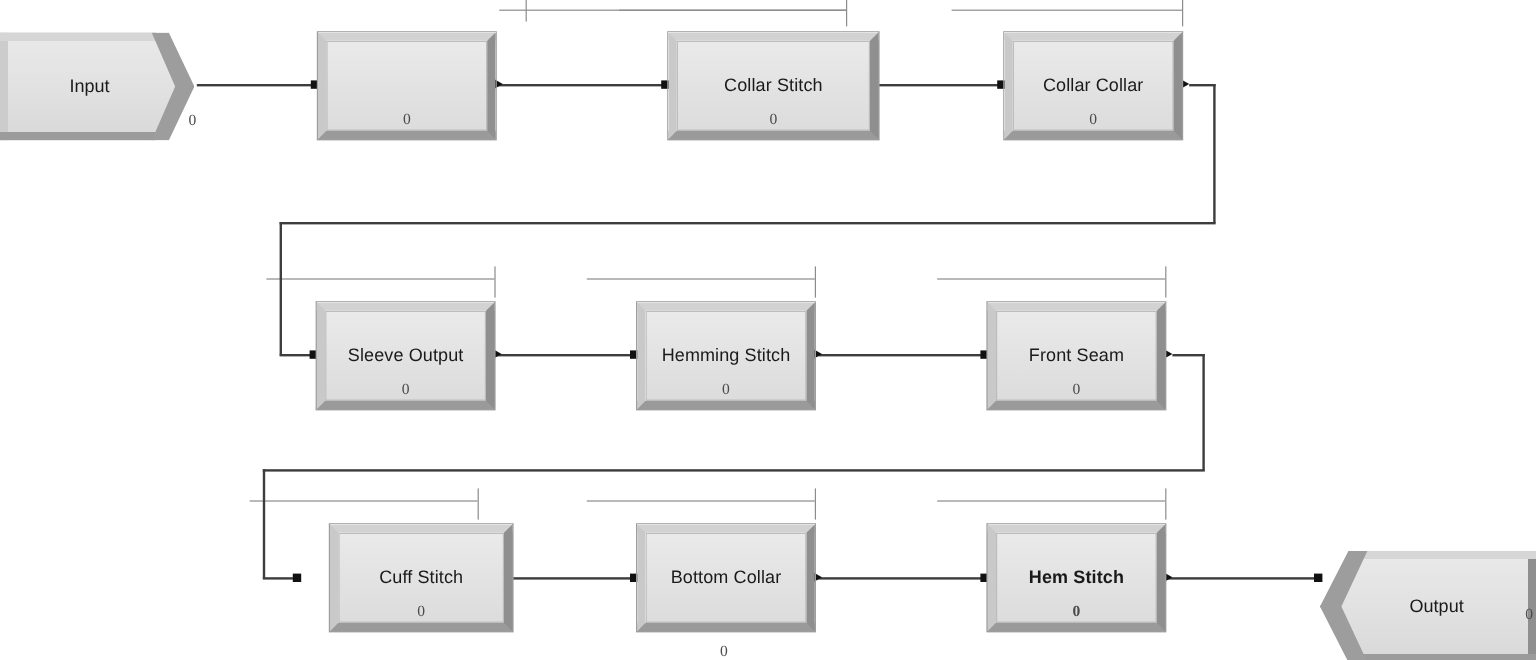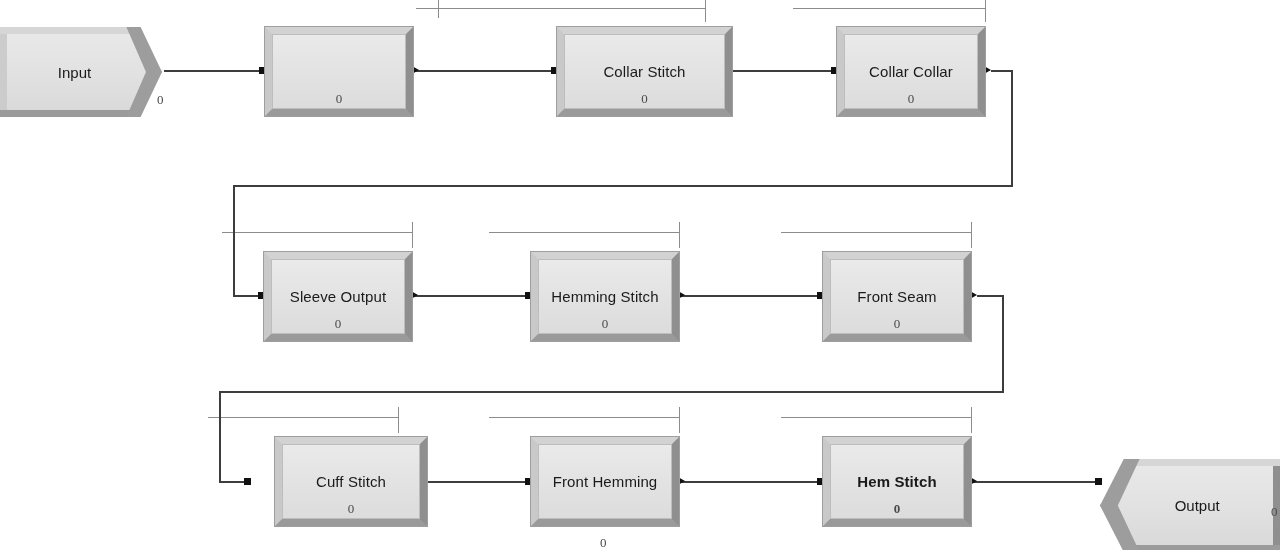--- a/index.html
+++ b/index.html
@@ -273,21 +273,21 @@
     <div class="node-label">Front Seam</div>
     <div class="node-marker">0</div>
   </div>
 
   <div class="node" style="left:250px; top:437px; width:152px; height:89px;margin-left:25px;">
     <div class="node-label">Cuff Stitch</div>
     <div class="node-marker">0</div>
   </div>
 
   <div class="node" style="left:531px; top:437px; width:148px; height:89px;">
-    <div class="node-label">Front Hemming</div>
+    <div class="node-label">Bottom Collar</div>
   </div>
   <div class="marker-outside" style="left:600px; top:536px;">0</div>
 
   <div class="node" style="left:823px; top:437px; width:148px; height:89px;font-weight:bold;">
     <div class="node-label">Hem Stitch</div>
     <div class="node-marker">0</div>
   </div>
 
   <div class="term left" style="left:1100px; top:435px; width:180px; height:93px;margin-top:24px;">
     <div class="face"></div>

